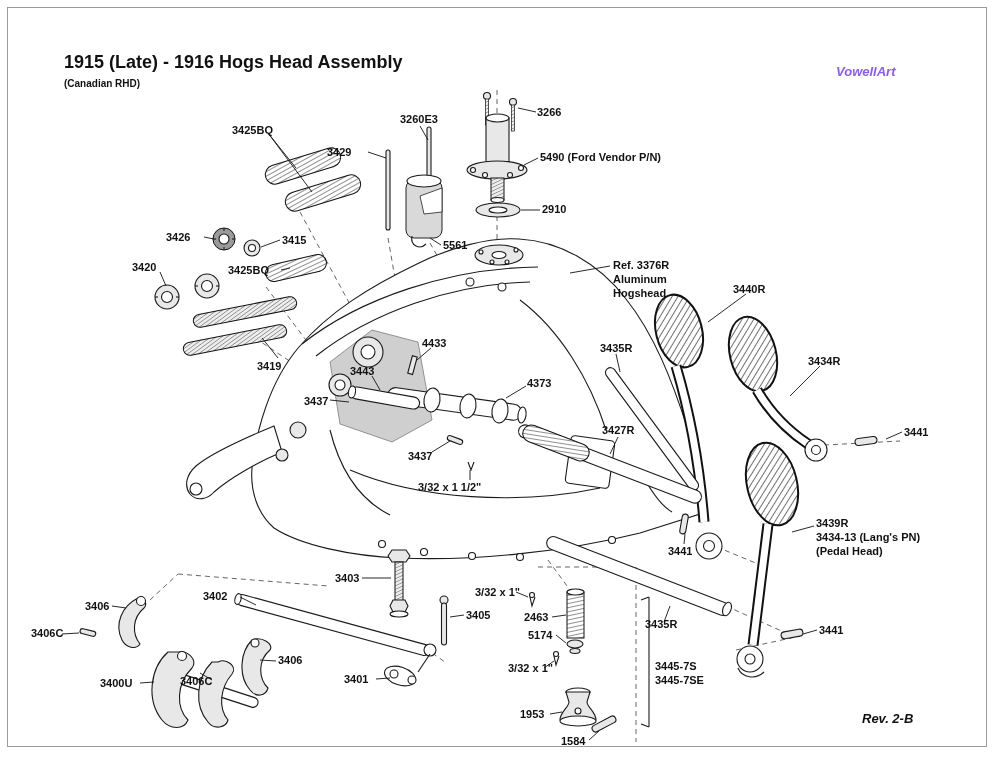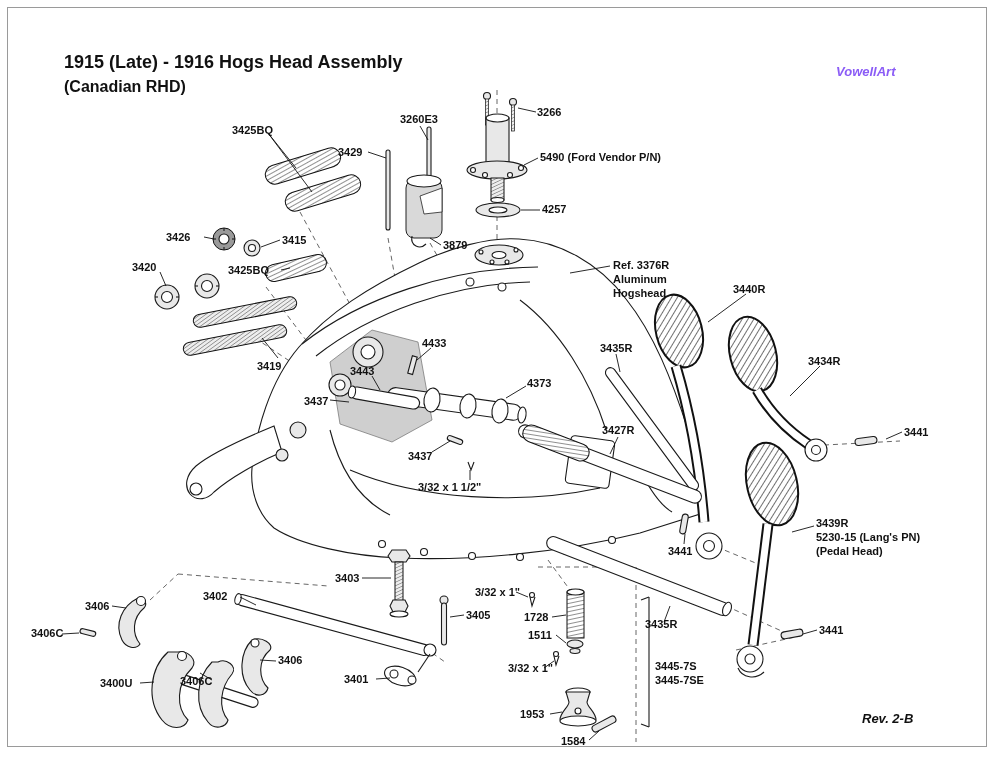--- a/index.html
+++ b/index.html
@@ -1,20 +1,20 @@
 <!DOCTYPE html>
 <html><head>
 <meta charset="utf-8">
 <style>
   html,body{margin:0;padding:0;background:#fff;}
   #page{position:relative;width:994px;height:754px;background:#fff;overflow:hidden;
         font-family:"Liberation Sans",sans-serif;}
   #frame{position:absolute;left:7px;top:7px;right:7px;bottom:7px;border:1px solid #9a9a9a;}
   .title{position:absolute;left:64px;top:52px;font-weight:bold;font-size:18px;color:#111;}
-  .subtitle{position:absolute;left:64px;top:78px;font-weight:bold;font-size:16px;color:#111;}
+  .subtitle{position:absolute;left:64px;top:78px;font-weight:bold;font-size:10px;color:#111;}
   .brand{position:absolute;left:836px;top:64px;font-weight:bold;font-style:italic;font-size:13px;color:#8b5cf6;}
   .rev{position:absolute;left:862px;top:711px;font-weight:bold;font-style:italic;font-size:13px;color:#111;}
   .lbl{position:absolute;font-weight:bold;font-size:11px;color:#111;white-space:pre-line;line-height:1.25;}
   svg{position:absolute;left:0;top:0;}
   .dash{stroke:#555;stroke-width:0.9;stroke-dasharray:5 4;fill:none;}
   .ldr{stroke:#111;stroke-width:0.9;fill:none;}
   .ln{stroke:#1a1a1a;stroke-width:1.1;fill:none;}
   .pt{stroke:#1a1a1a;stroke-width:1.1;fill:#fff;}
   .ptg{stroke:#1a1a1a;stroke-width:1.1;fill:#e8e8e8;}
 </style>
@@ -342,58 +342,58 @@
       <path class="ldr" d="M589,740 L599,731"></path>
     </g>
   </svg>
 
   <div class="title">1915 (Late) - 1916 Hogs Head Assembly</div>
   <div class="subtitle">(Canadian RHD)</div>
   <div class="brand">VowellArt</div>
   <div class="rev">Rev. 2-B</div>
 
   <div class="lbl" style="left:232px;top:124px">3425BQ</div>
-  <div class="lbl" style="left:338px;top:146px">3429</div>
+  <div class="lbl" style="left:327px;top:146px">3429</div>
   <div class="lbl" style="left:400px;top:113px">3260E3</div>
   <div class="lbl" style="left:537px;top:106px">3266</div>
   <div class="lbl" style="left:540px;top:151px">5490 (Ford Vendor P/N)</div>
-  <div class="lbl" style="left:542px;top:203px">4257</div>
+  <div class="lbl" style="left:542px;top:203px">2910</div>
   <div class="lbl" style="left:166px;top:231px">3426</div>
   <div class="lbl" style="left:282px;top:234px">3415</div>
-  <div class="lbl" style="left:443px;top:239px">3879</div>
+  <div class="lbl" style="left:443px;top:239px">5561</div>
   <div class="lbl" style="left:132px;top:261px">3420</div>
   <div class="lbl" style="left:228px;top:264px">3425BQ</div>
   <div class="lbl" style="left:613px;top:259px">Ref. 3376R
 Aluminum
 Hogshead</div>
   <div class="lbl" style="left:733px;top:283px">3440R</div>
   <div class="lbl" style="left:600px;top:342px">3435R</div>
   <div class="lbl" style="left:808px;top:355px">3434R</div>
   <div class="lbl" style="left:257px;top:360px">3419</div>
   <div class="lbl" style="left:422px;top:337px">4433</div>
   <div class="lbl" style="left:350px;top:365px">3443</div>
   <div class="lbl" style="left:527px;top:377px">4373</div>
   <div class="lbl" style="left:304px;top:395px">3437</div>
   <div class="lbl" style="left:602px;top:424px">3427R</div>
   <div class="lbl" style="left:904px;top:426px">3441</div>
   <div class="lbl" style="left:408px;top:450px">3437</div>
   <div class="lbl" style="left:418px;top:481px">3/32 x 1 1/2"</div>
   <div class="lbl" style="left:816px;top:517px">3439R
-5230-15 (Lang's PN)
+3434-13 (Lang's PN)
 (Pedal Head)</div>
   <div class="lbl" style="left:668px;top:545px">3441</div>
   <div class="lbl" style="left:335px;top:572px">3403</div>
   <div class="lbl" style="left:203px;top:590px">3402</div>
   <div class="lbl" style="left:85px;top:600px">3406</div>
   <div class="lbl" style="left:475px;top:586px">3/32 x 1"</div>
   <div class="lbl" style="left:466px;top:609px">3405</div>
-  <div class="lbl" style="left:524px;top:611px">1728</div>
+  <div class="lbl" style="left:524px;top:611px">2463</div>
   <div class="lbl" style="left:645px;top:618px">3435R</div>
   <div class="lbl" style="left:31px;top:627px">3406C</div>
-  <div class="lbl" style="left:528px;top:629px">1511</div>
+  <div class="lbl" style="left:528px;top:629px">5174</div>
   <div class="lbl" style="left:819px;top:624px">3441</div>
   <div class="lbl" style="left:278px;top:654px">3406</div>
   <div class="lbl" style="left:508px;top:662px">3/32 x 1"</div>
   <div class="lbl" style="left:100px;top:677px">3400U</div>
   <div class="lbl" style="left:180px;top:675px">3406C</div>
   <div class="lbl" style="left:344px;top:673px">3401</div>
   <div class="lbl" style="left:655px;top:660px">3445-7S
 3445-7SE</div>
   <div class="lbl" style="left:520px;top:708px">1953</div>
   <div class="lbl" style="left:561px;top:735px">1584</div>

